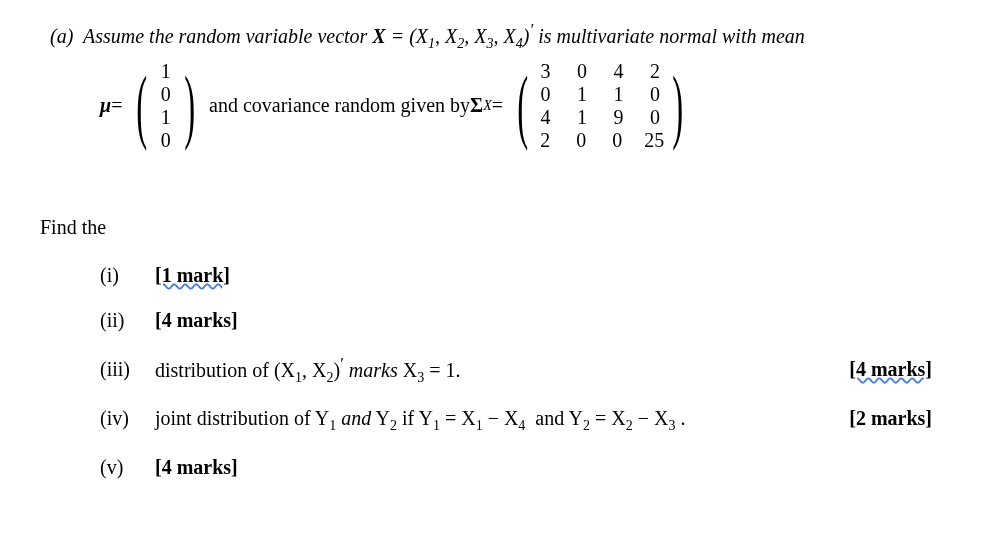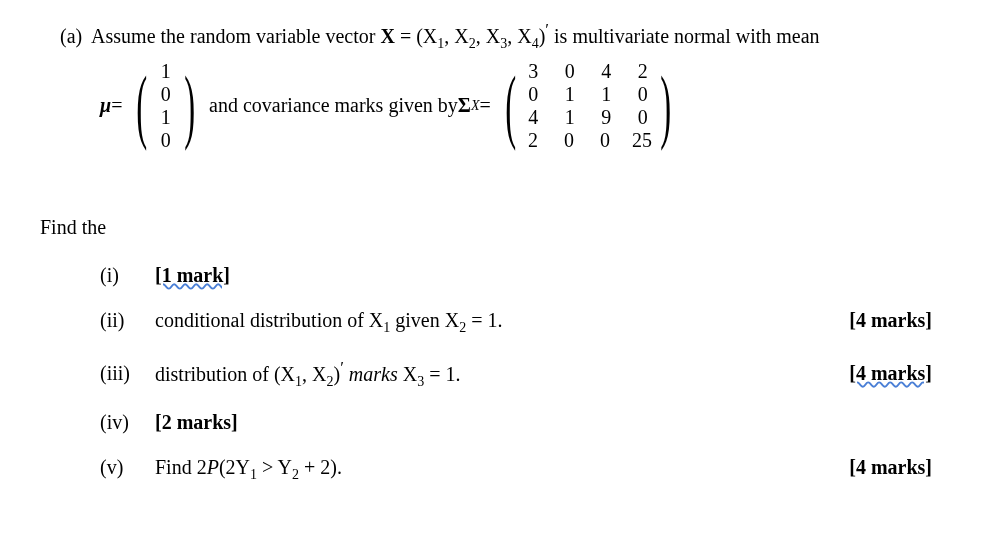--- a/index.html
+++ b/index.html
@@ -11,21 +11,22 @@
       font-family: 'Times New Roman', Times, serif;
       font-size: 20px;
       color: #000;
       background: #fff;
       width: 982px;
       height: 538px;
       padding: 20px 40px;
     }
     .line1 {
       margin-bottom: 8px;
-      margin-left: 20px;
+      margin-left: 10px;
+      font-style: italic;
     }
     .line2 {
       display: flex;
       align-items: center;
       margin-left: 60px;
       margin-bottom: 30px;
     }
     .matrix-wrapper {
       display: inline-flex;
       align-items: center;
@@ -118,21 +119,21 @@
         </div>
       <div class="matrix-row">
           <span class="matrix-cell">1</span>
         </div>
       <div class="matrix-row">
           <span class="matrix-cell">0</span>
         </div>
     </span>
     <span class="paren">)</span>
   </span>
-  <span> and covariance marks given by </span>
+  <span> and covariance random given by </span>
   <span class="bold">Σ</span>
     <span class="italic sub">X</span>
   <span> = </span>
   <span class="matrix-wrapper">
     <span class="paren">(</span>
     <span class="matrix">
       <div class="matrix-row m4">
         <span class="matrix-cell">3</span>
         <span class="matrix-cell">0</span>
         <span class="matrix-cell">4</span>
@@ -163,32 +164,31 @@
 
 <div class="find-the">Find the</div>
 
 <div class="item-row">
   <span class="roman">(i)</span>
   <span class="marks wavy">[1 mark]</span>
 </div>
 
 <div class="item-row">
   <span class="roman">(ii)</span>
-  <span class="item-text">conditional distribution of X<span class="sub">1</span> given X<span class="sub">2</span> = 1.</span>
   <span class="marks">[4 marks]</span>
 </div>
 
 <div class="item-row">
   <span class="roman">(iii)</span>
   <span class="item-text">distribution of (X<span class="sub">1</span>, X<span class="sub">2</span>)<span class="prime">′</span> <span class="italic">marks</span> X<span class="sub">3</span> = 1.</span>
   <span class="marks wavy">[4 marks]</span>
 </div>
 
 <div class="item-row">
   <span class="roman">(iv)</span>
+  <span class="item-text">joint distribution of Y<span class="sub">1</span> <span class="italic">and</span> Y<span class="sub">2</span> if Y<span class="sub">1</span> = X<span class="sub">1</span> − X<span class="sub">4</span>&nbsp; and Y<span class="sub">2</span> = X<span class="sub">2</span> − X<span class="sub">3</span> .</span>
   <span class="marks">[2 marks]</span>
 </div>
 
 <div class="item-row">
   <span class="roman">(v)</span>
-  <span class="item-text">Find 2<span class="italic">P</span>(2Y<span class="sub">1</span> &gt; Y<span class="sub">2</span> + 2).</span>
   <span class="marks">[4 marks]</span>
 </div>
 
 </body></html>

